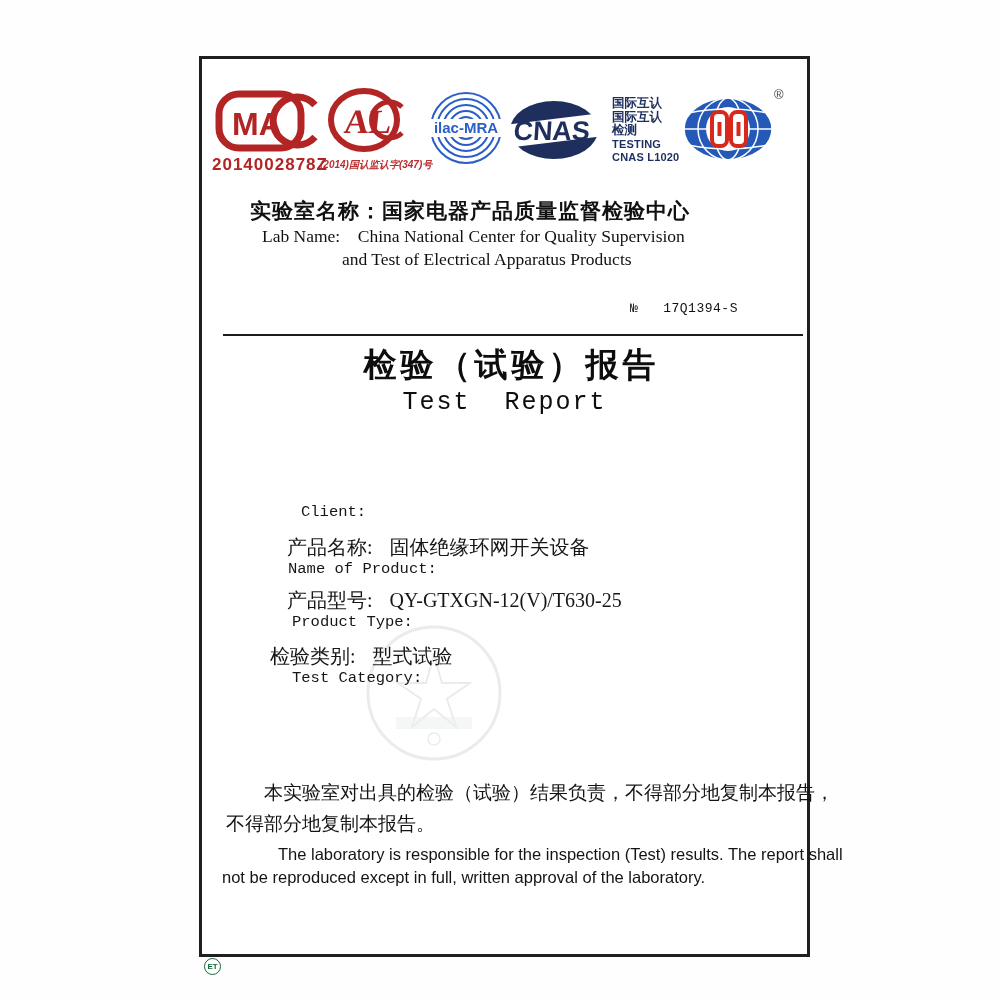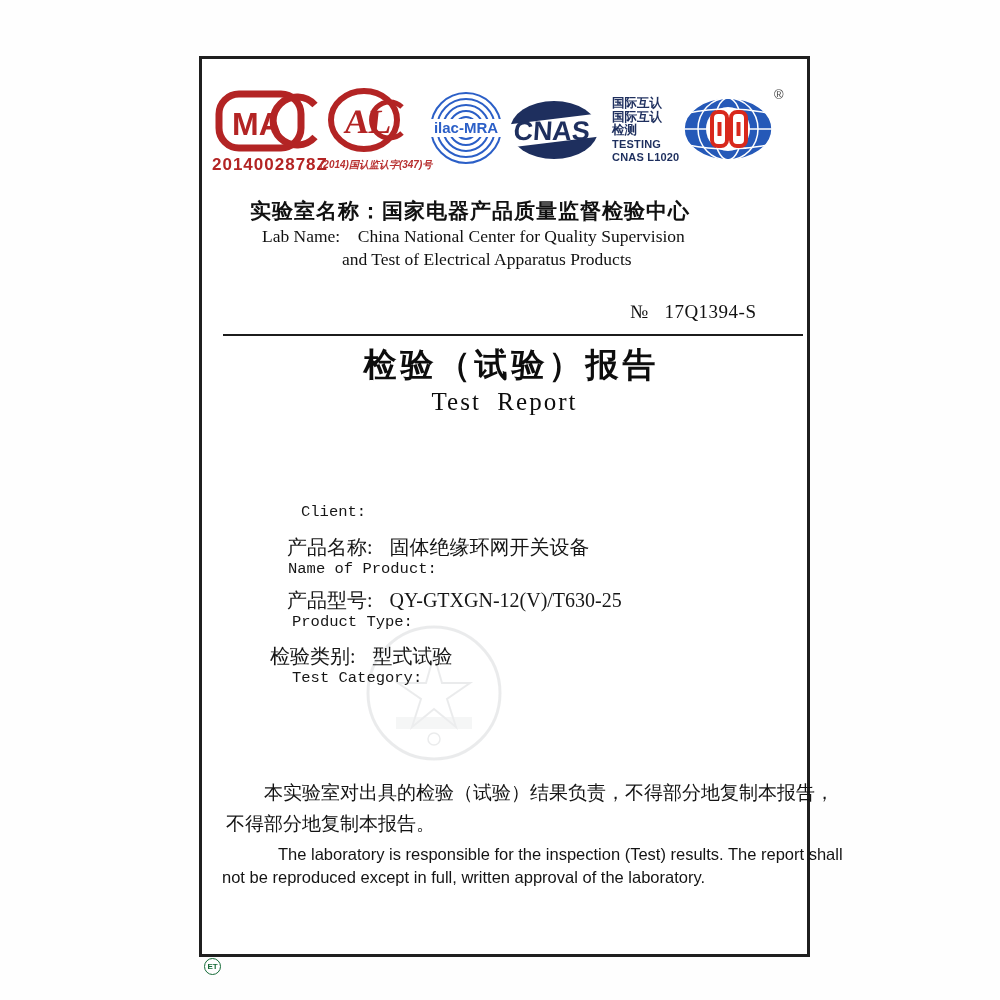--- a/index.html
+++ b/index.html
@@ -22,21 +22,21 @@
   .accred { color:#1e2f5e; font-weight:bold; line-height:13.5px; }
   .accred .zh { font-size:12.5px; }
   .accred .en { font-size:11px; letter-spacing:.2px; }
   .registered { font-size:13px; color:#444; }
 
   
   .lab-zh { font-size:21px; font-weight:bold; letter-spacing:1px; color:#111; font-family:"Liberation Sans",sans-serif; }
   .lab-en { font-size:17.5px; color:#111; font-family:"Liberation Serif", serif; }
 
   
-  .report-no { font-size:19px; font-family:Liberation Serif, serif; color:#111; letter-spacing:.5px; }
+  .report-no { font-size:13px; font-family:Liberation Mono, monospace; color:#111; letter-spacing:.5px; }
   .rule { height:2px; background:#1c1c1c; }
   .title-zh { width:100%; text-align:center; font-size:33px; font-weight:bold; letter-spacing:4px; color:#0d0d0d; font-family:"Liberation Sans",sans-serif; }
   .title-en { width:100%; text-align:center; font-size:25px; color:#0d0d0d; font-family:"Liberation Mono","DejaVu Sans Mono",monospace; letter-spacing:2px; white-space:pre; }
 
   
   .f-zh { font-size:20px; color:#161616; font-family:"Liberation Serif", serif; white-space:nowrap; }
   .f-zh .val { margin-left:12px; }
   .f-en { font-size:15.5px; color:#161616; font-family:"Liberation Mono","DejaVu Sans Mono",monospace; }
 
   
@@ -127,21 +127,21 @@
     </div>
     <div class="abs lab-en" style="left:140px; top:190px;">and Test of Electrical Apparatus Products</div>
 
     <div class="abs report-no" style="left:428px; top:242px;">
       <span>№</span>&nbsp;&nbsp;
       <span>17Q1394-S</span>
     </div>
     <div class="abs rule" style="left:21px; top:275px; width:580px;"></div>
 
     <div class="abs title-zh" style="left:0; top:284px;padding-left:14px;">检验（试验）报告</div>
-    <div class="abs title-en" style="left:0; top:329px;font-family:Liberation Serif, serif;">Test  Report</div>
+    <div class="abs title-en" style="left:0; top:329px;">Test  Report</div>
 
     <svg class="abs watermark" style="left:160px; top:562px;" width="144" height="144" viewBox="0 0 144 144">
       <circle cx="72" cy="72" r="66" fill="none" stroke="#8a8f94" stroke-width="3"></circle>
       <path d="M 72 34 L 80 62 L 108 62 L 85 78 L 94 106 L 72 88 L 50 106 L 59 78 L 36 62 L 64 62 Z" fill="none" stroke="#8a8f94" stroke-width="2"></path>
       <rect x="34" y="96" width="76" height="12" fill="#9aa0a5" opacity=".55"></rect>
       <circle cx="72" cy="118" r="6" fill="none" stroke="#8a8f94" stroke-width="1.5"></circle>
     </svg>
 
     <div class="abs f-en" style="left:99px; top:444px;">Client:</div>
 

